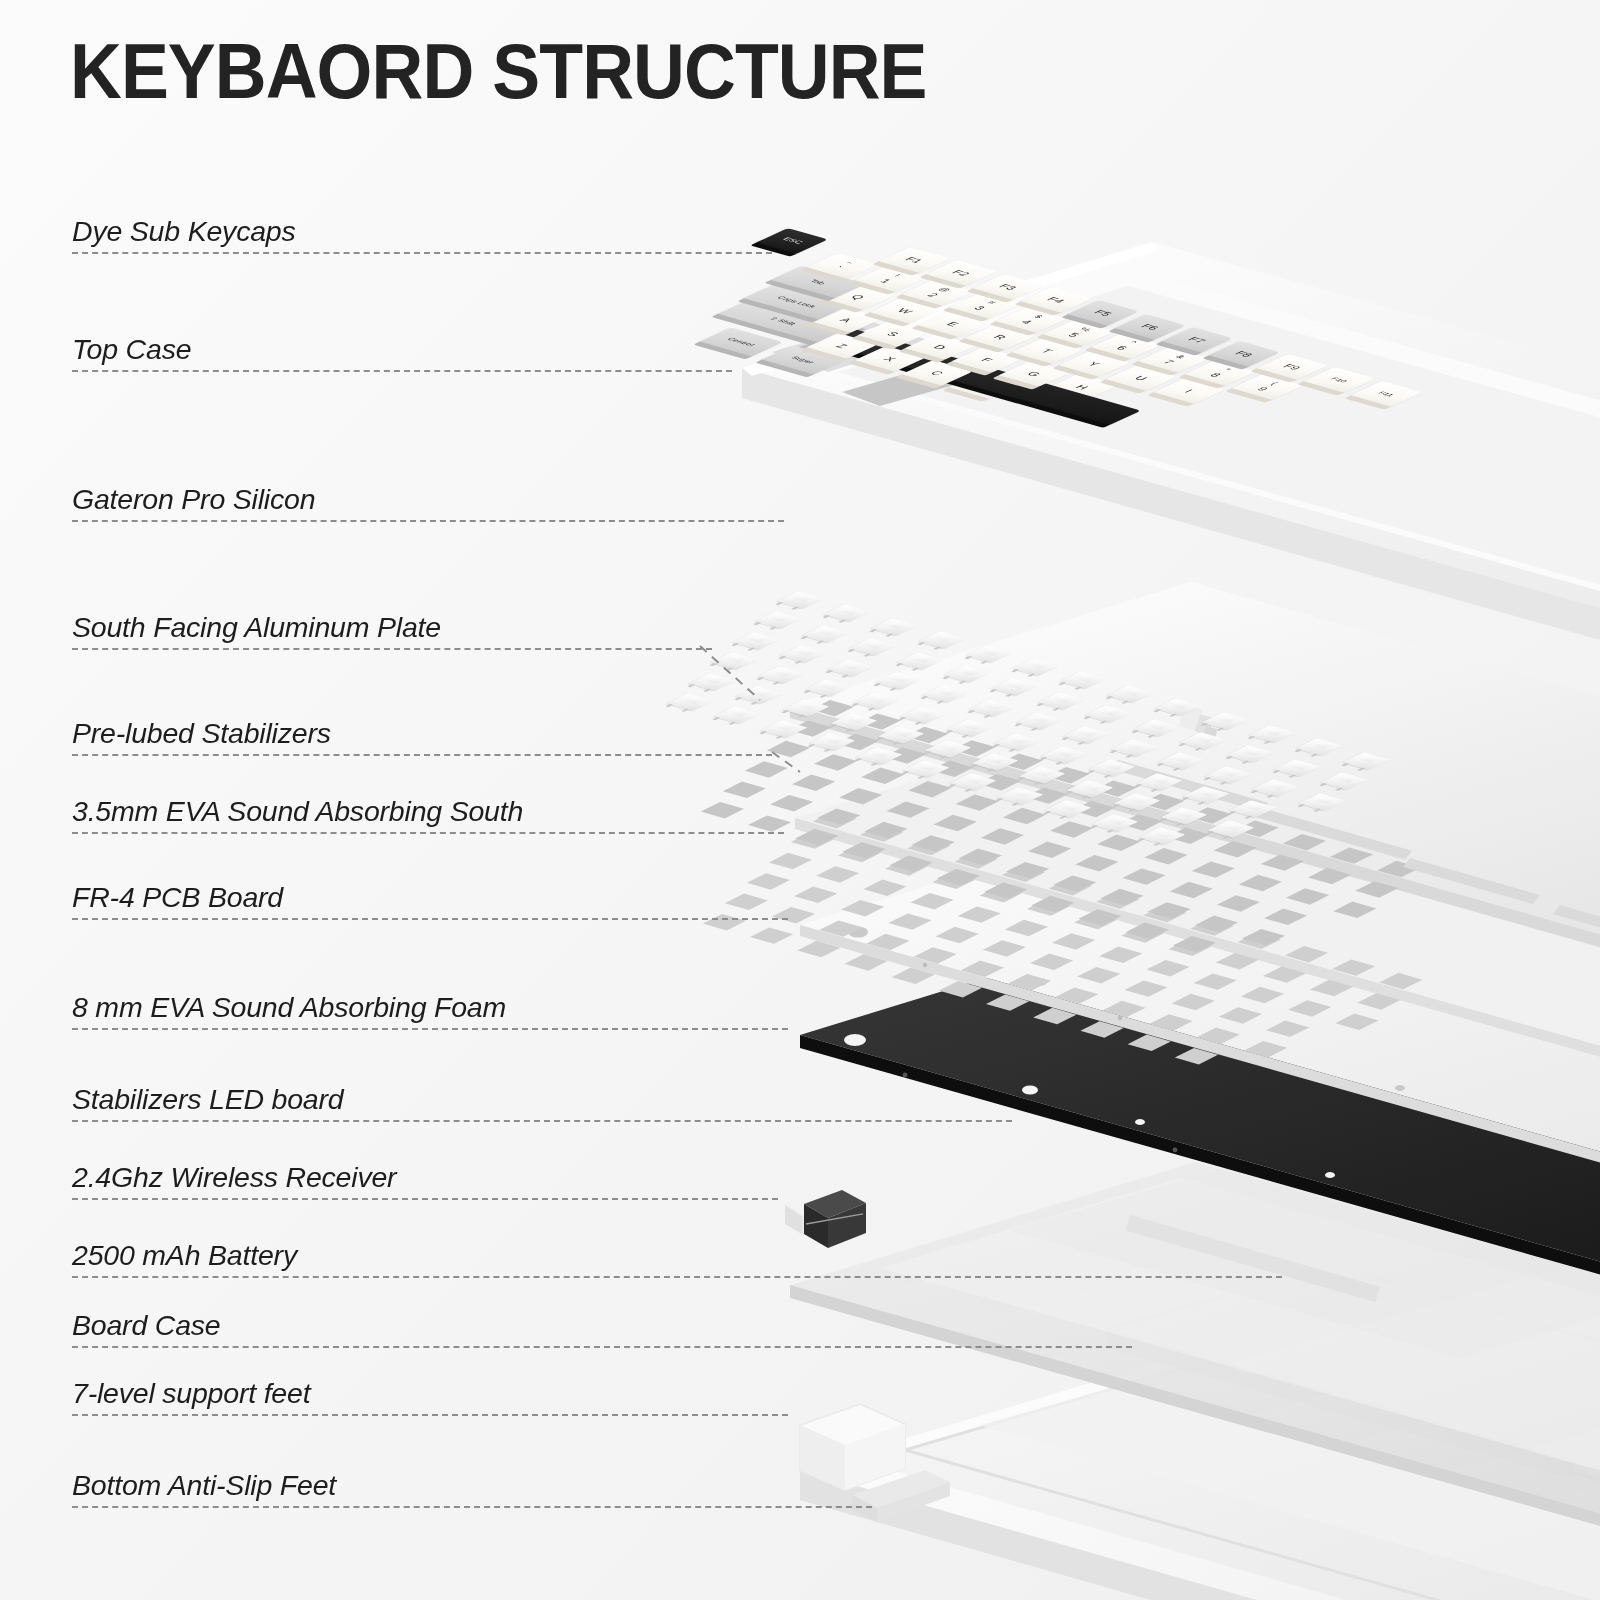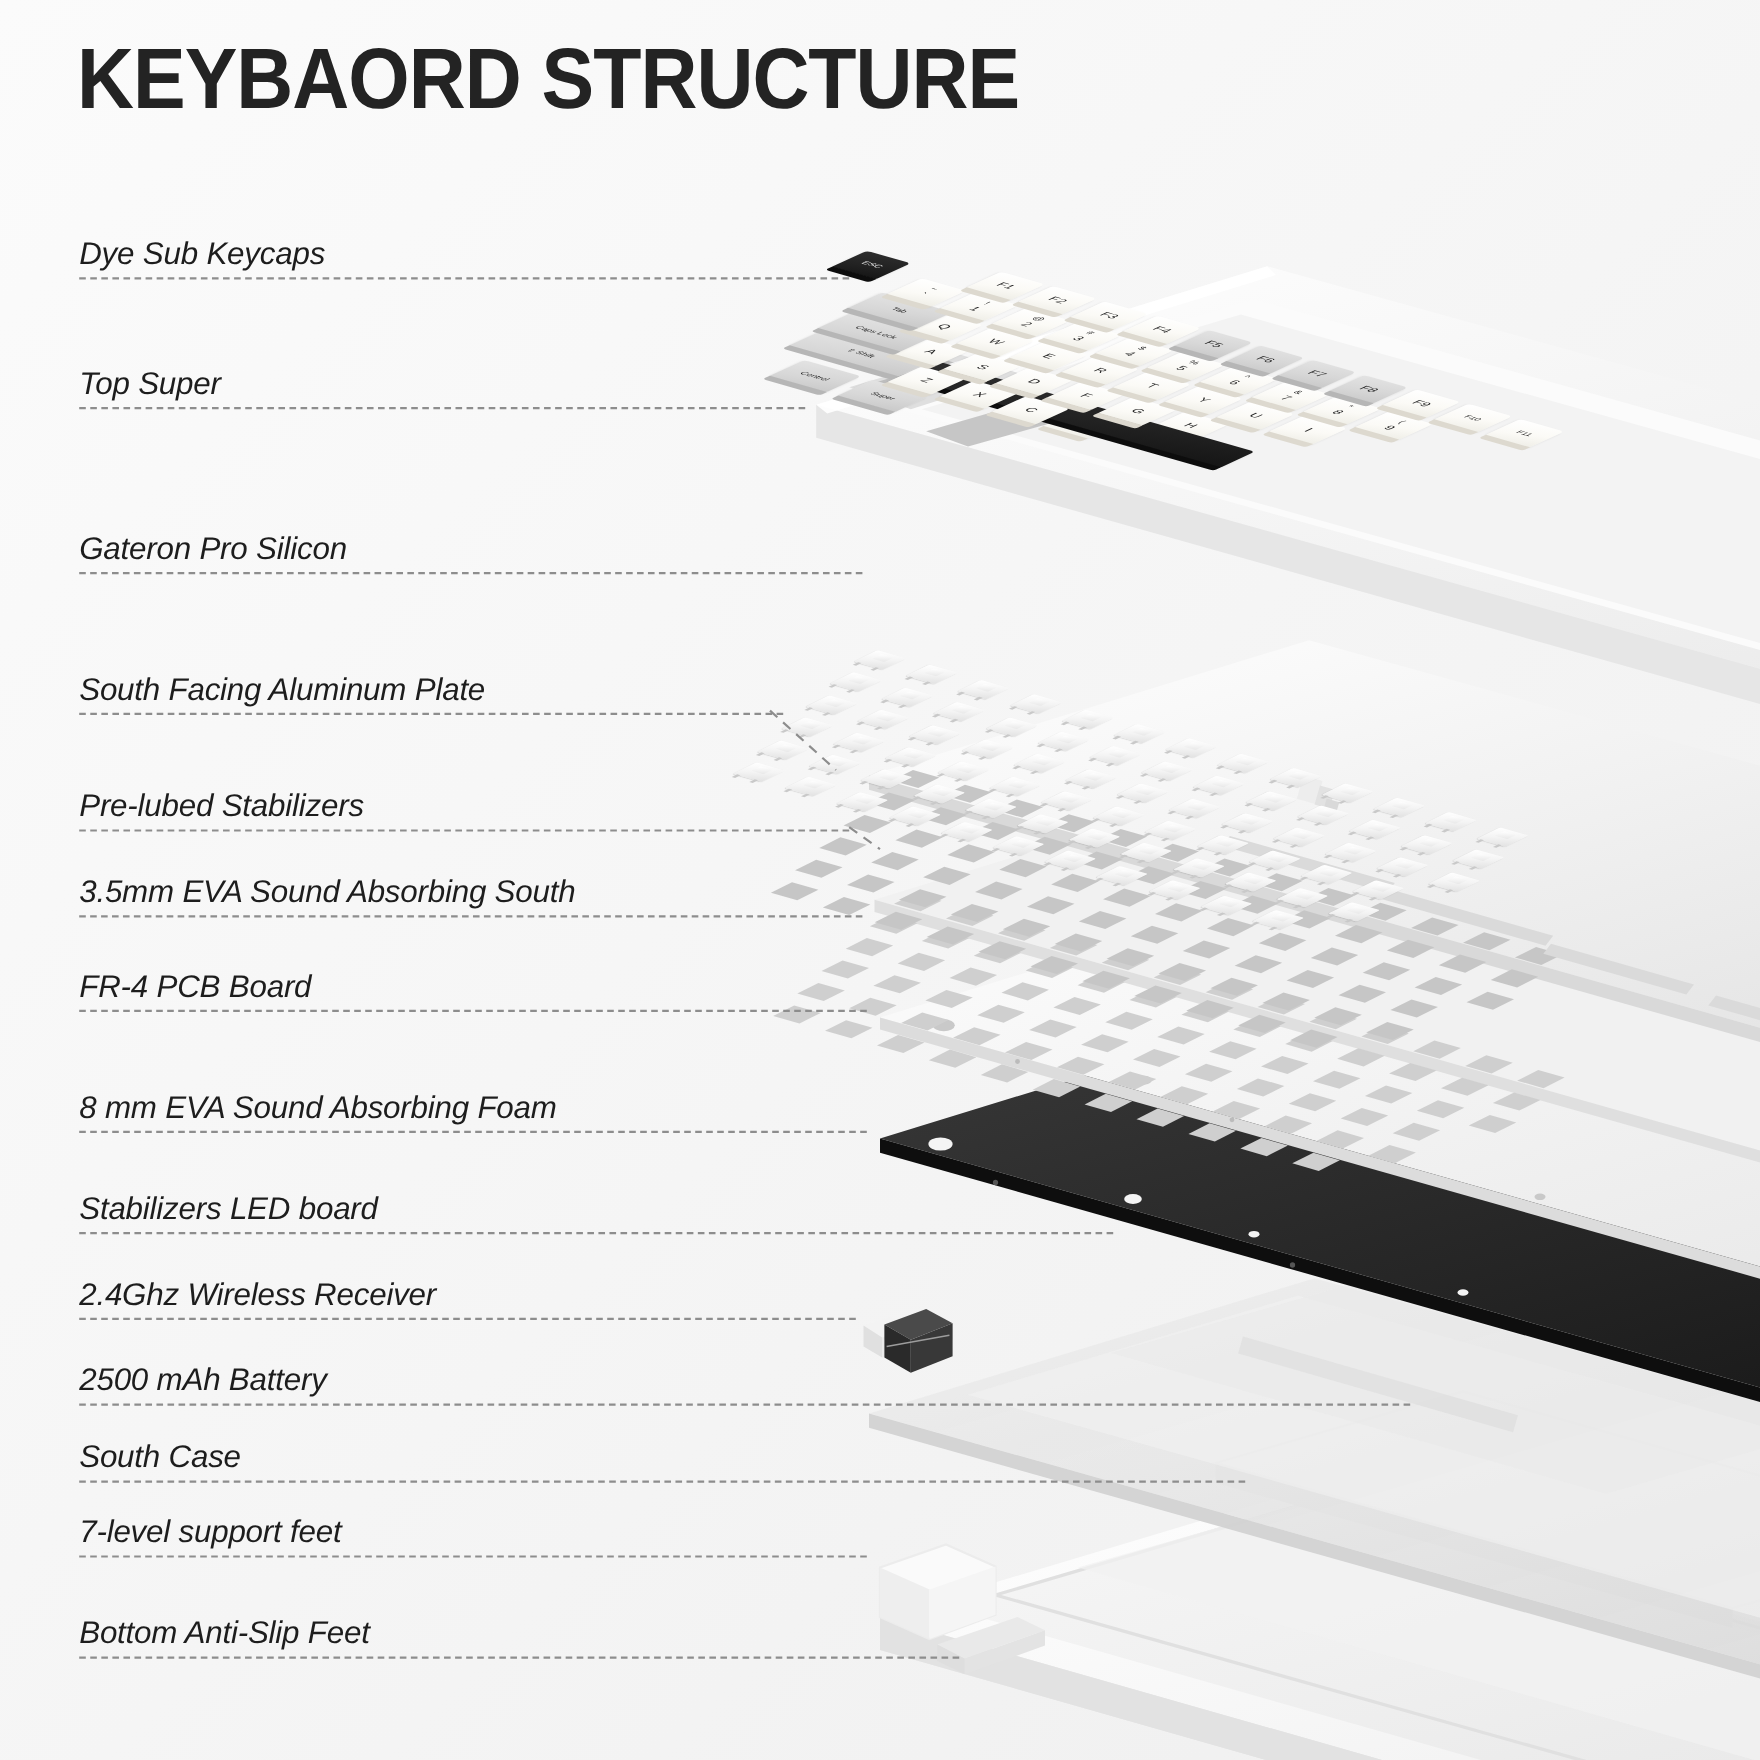--- a/index.html
+++ b/index.html
@@ -1210,21 +1210,21 @@
   </div>
 
   <div id="title">KEYBAORD STRUCTURE</div>
 
   <div id="callouts">
       <div class="callout" style="left: 72px; top: 210px; height: 44px;">
         <div class="lbl">Dye Sub Keycaps</div>
         <div class="rule" style="width: 700px;"></div>
       </div>
       <div class="callout" style="left: 72px; top: 328px; height: 44px;">
-        <div class="lbl">Top Super</div>
+        <div class="lbl">Top Case</div>
         <div class="rule" style="width: 660px;"></div>
       </div>
       <div class="callout" style="left: 72px; top: 478px; height: 44px;">
         <div class="lbl">Gateron Pro Silicon</div>
         <div class="rule" style="width: 712px;"></div>
       </div>
       <div class="callout" style="left: 72px; top: 606px; height: 44px;">
         <div class="lbl">South Facing Aluminum Plate</div>
         <div class="rule" style="width: 640px;"></div>
       </div>
@@ -1250,21 +1250,21 @@
       </div>
       <div class="callout" style="left: 72px; top: 1156px; height: 44px;">
         <div class="lbl">2.4Ghz Wireless Receiver</div>
         <div class="rule" style="width: 706px;"></div>
       </div>
       <div class="callout" style="left: 72px; top: 1234px; height: 44px;">
         <div class="lbl">2500 mAh Battery</div>
         <div class="rule" style="width: 1210px;"></div>
       </div>
       <div class="callout" style="left: 72px; top: 1304px; height: 44px;">
-        <div class="lbl">South Case</div>
+        <div class="lbl">Board Case</div>
         <div class="rule" style="width: 1060px;"></div>
       </div>
       <div class="callout" style="left: 72px; top: 1372px; height: 44px;">
         <div class="lbl">7-level support feet</div>
         <div class="rule" style="width: 716px;"></div>
       </div>
       <div class="callout" style="left: 72px; top: 1464px; height: 44px;">
         <div class="lbl">Bottom Anti-Slip Feet</div>
         <div class="rule" style="width: 800px;"></div>
       </div>

